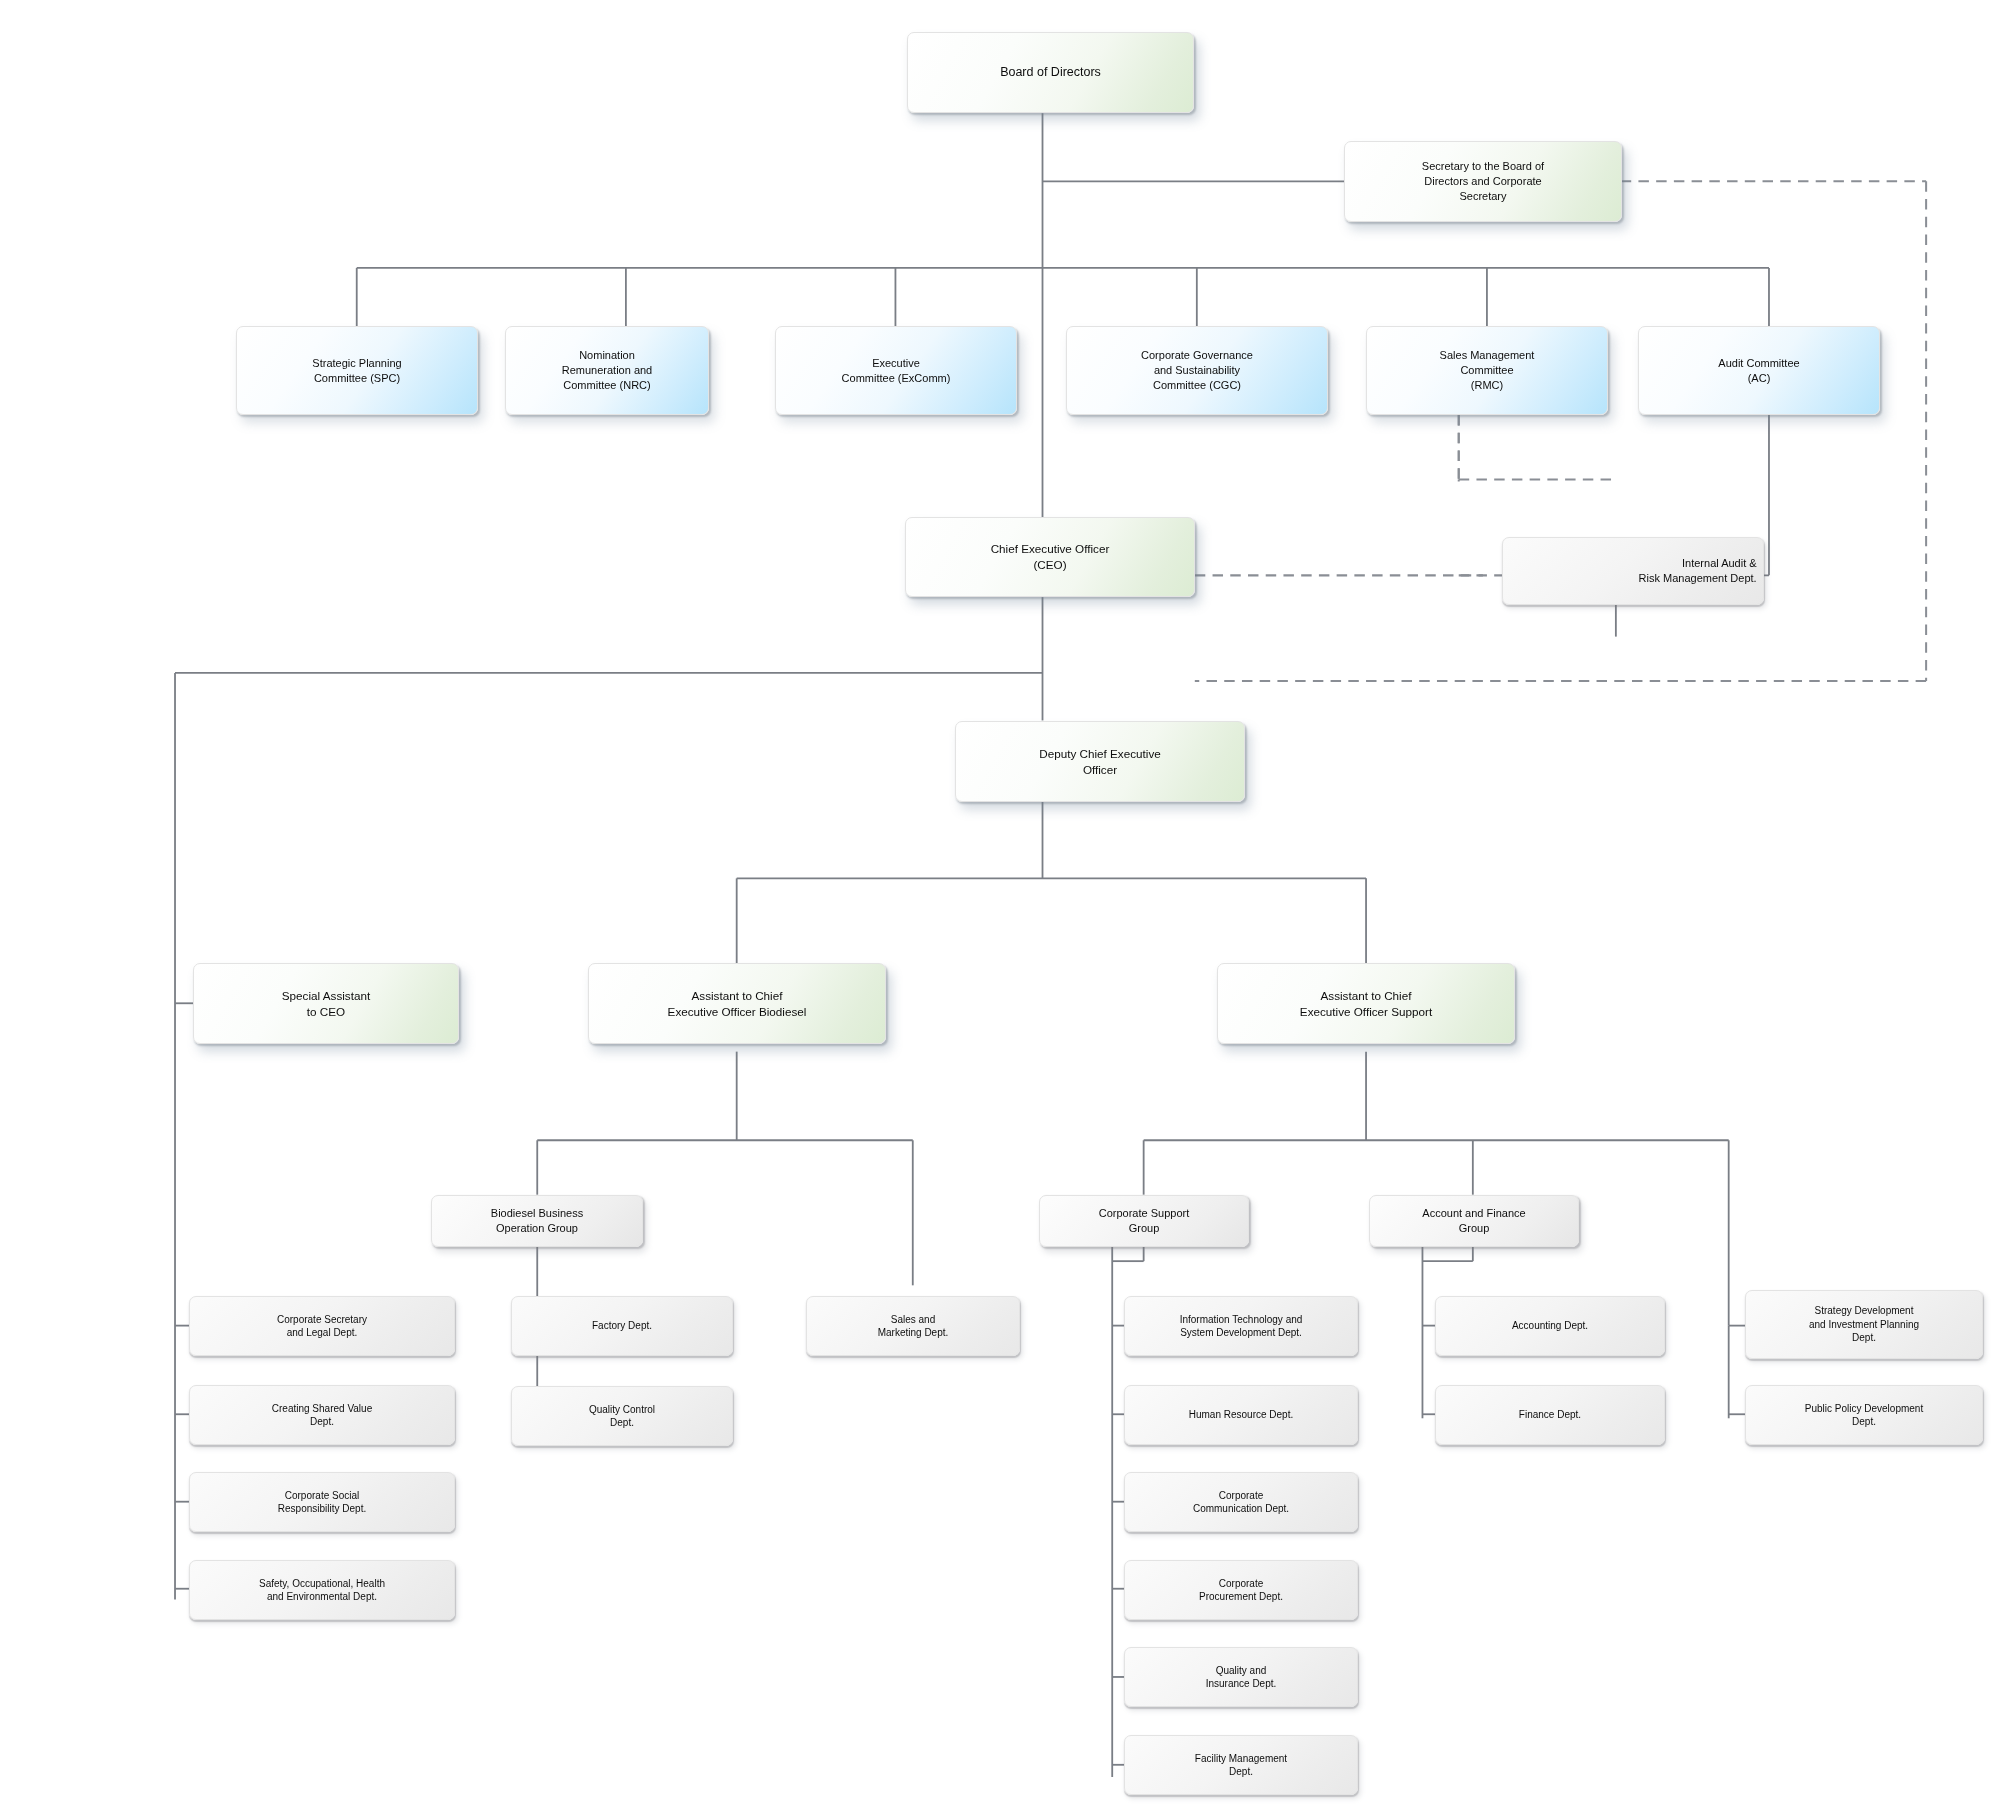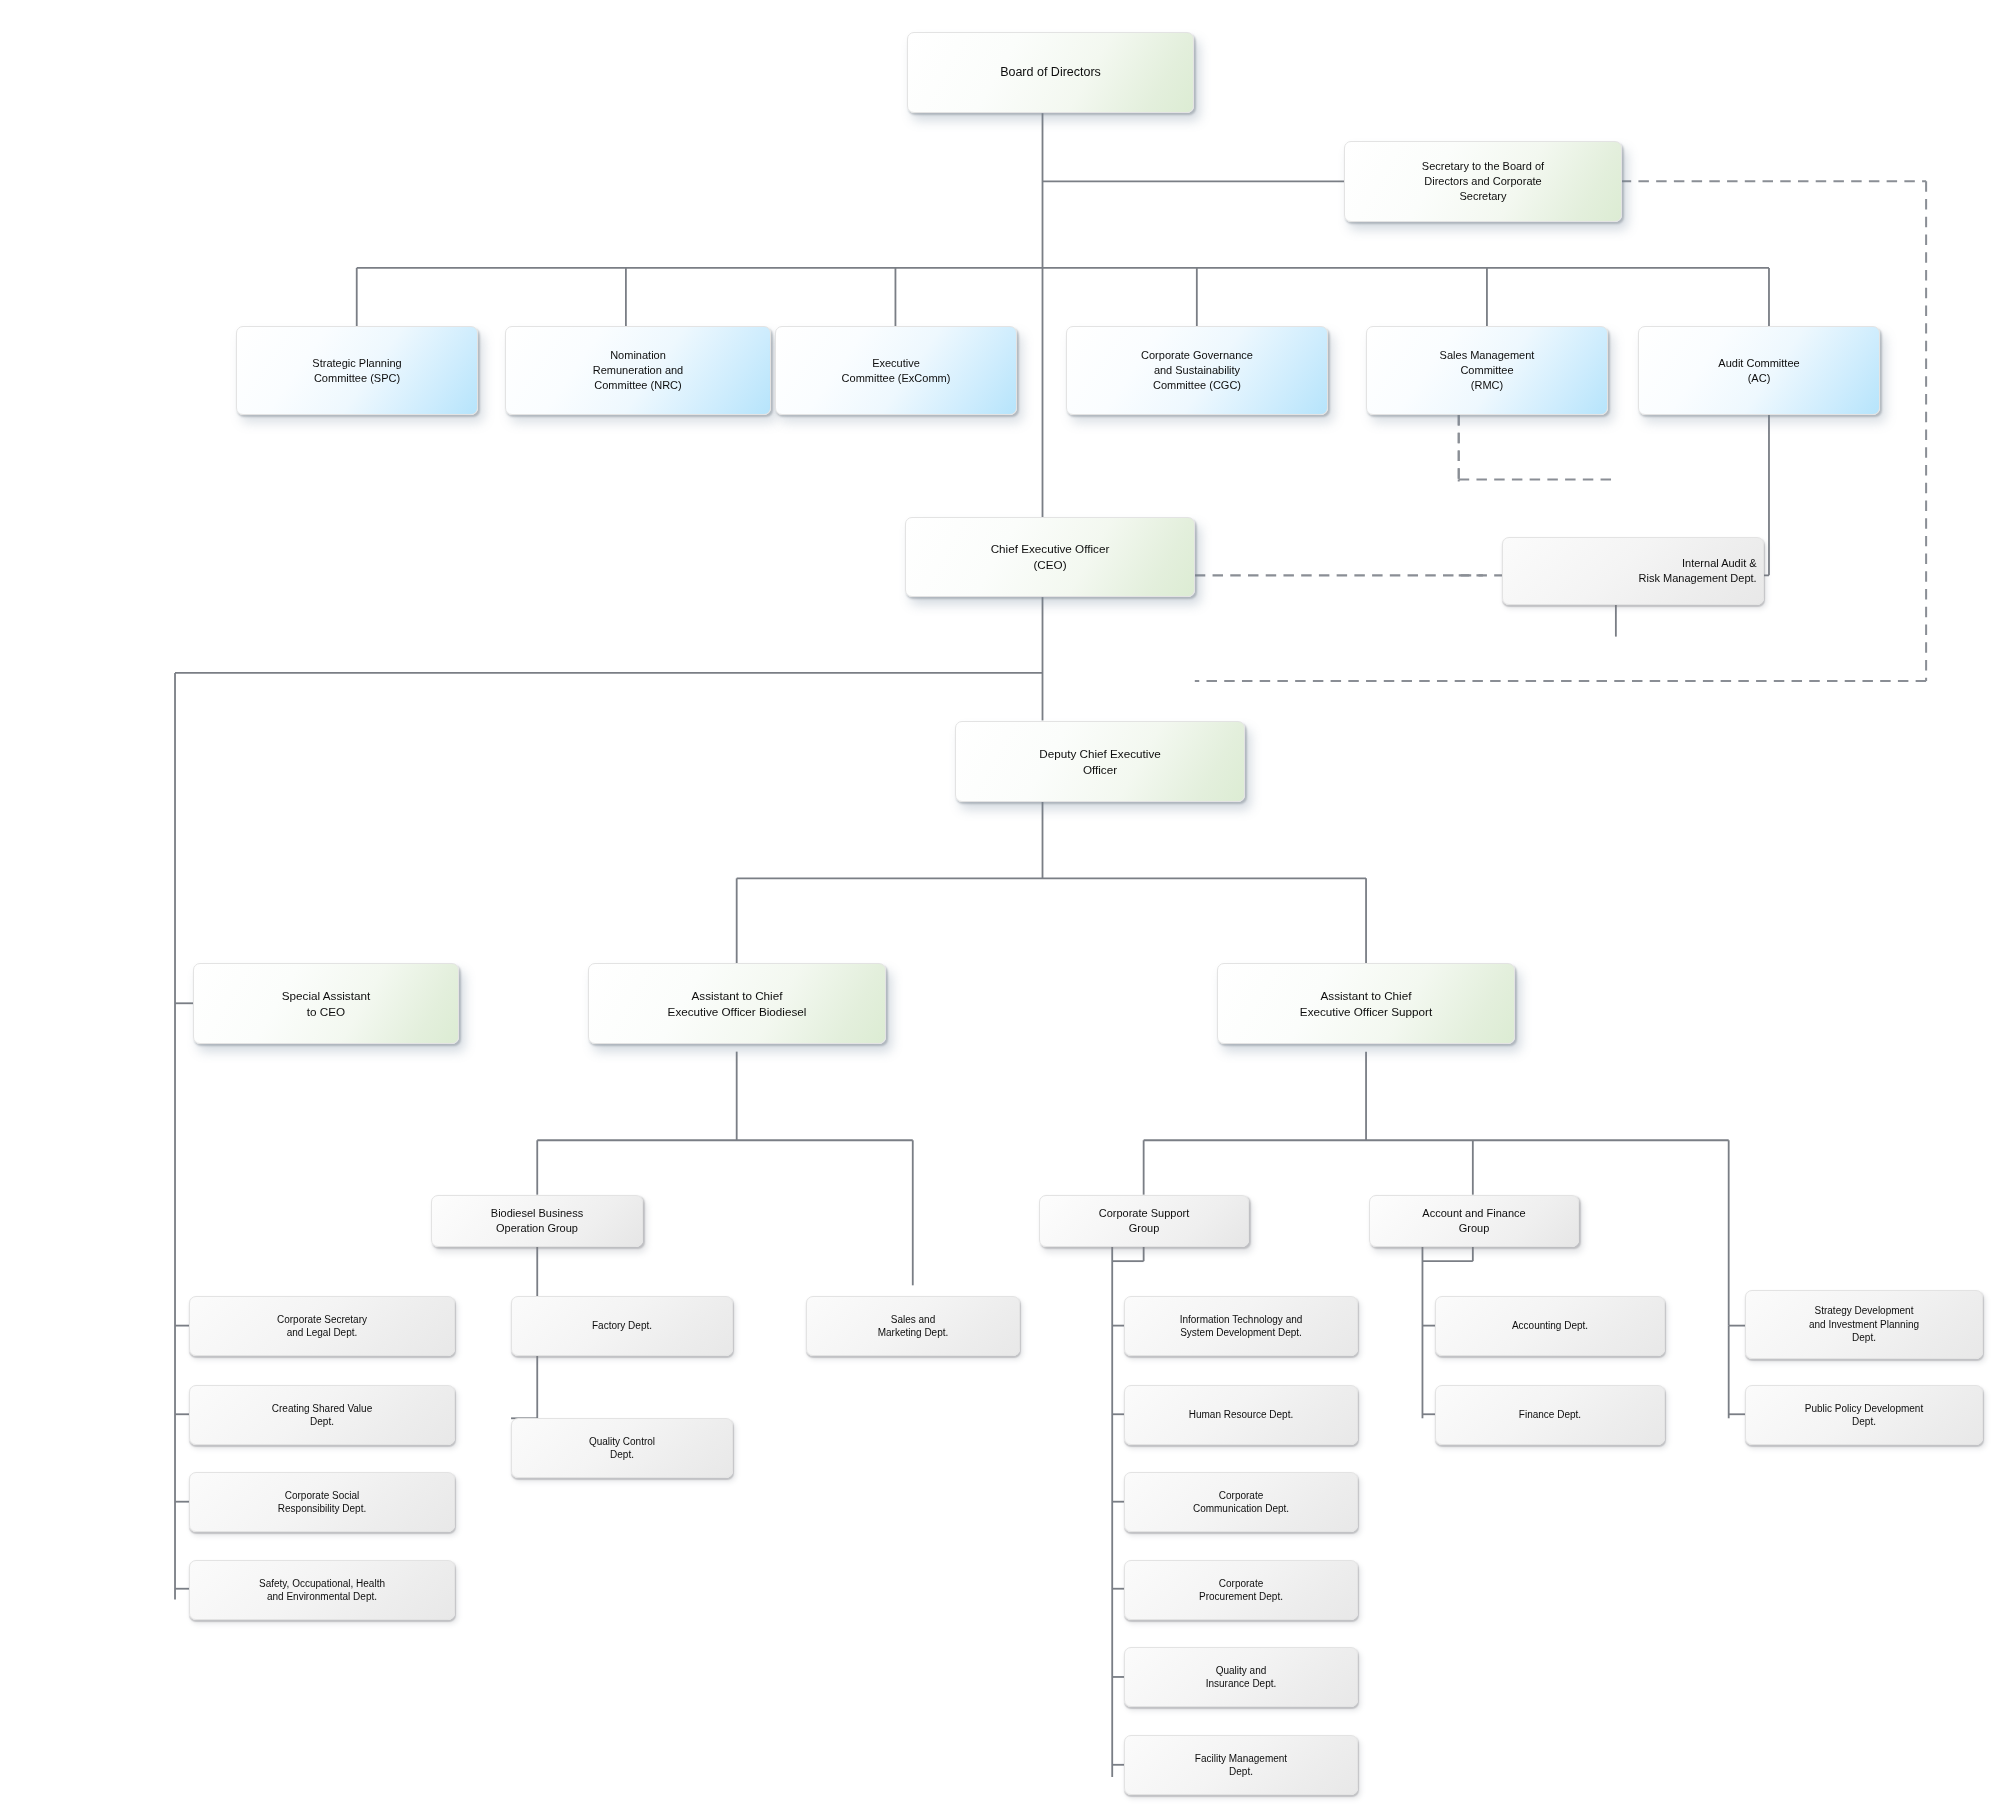--- a/index.html
+++ b/index.html
@@ -188,21 +188,21 @@
     <span class="label">Secretary to the Board of
 Directors and Corporate
 Secretary</span>
   </div>
 
   <div class="node theme-blue fs-md" style="left:236px; top:326px; width:242px; height:89px;">
     <span class="label">Strategic Planning
 Committee (SPC)</span>
   </div>
 
-  <div class="node theme-blue fs-md" style="left:505px; top:326px; width:266px; height:89px;">
+  <div class="node theme-blue fs-md" style="left:505px; top:326px; width:204px; height:89px;">
     <span class="label">Nomination
 Remuneration and
 Committee (NRC)</span>
   </div>
 
   <div class="node theme-blue fs-md" style="left:775px; top:326px; width:242px; height:89px;">
     <span class="label">Executive
 Committee (ExComm)</span>
   </div>
 
@@ -265,21 +265,21 @@
 
   <div class="node theme-grey fs-md" style="left:1369px; top:1195px; width:210px; height:52px;">
     <span class="label">Account and Finance
 Group</span>
   </div>
 
   <div class="node theme-dept fs-sm" style="left:511px; top:1296px; width:222px; height:60px;">
     <span class="label">Factory Dept.</span>
   </div>
 
-  <div class="node theme-dept fs-sm" style="left:511px; top:1386px; width:222px; height:60px;margin-top:32px;">
+  <div class="node theme-dept fs-sm" style="left:511px; top:1386px; width:222px; height:60px;">
     <span class="label">Quality Control
 Dept.</span>
   </div>
 
   <div class="node theme-dept fs-sm" style="left:806px; top:1296px; width:214px; height:60px;">
     <span class="label">Sales and
 Marketing Dept.</span>
   </div>
 
   <div class="node theme-dept fs-sm" style="left:189px; top:1296px; width:266px; height:60px;">

